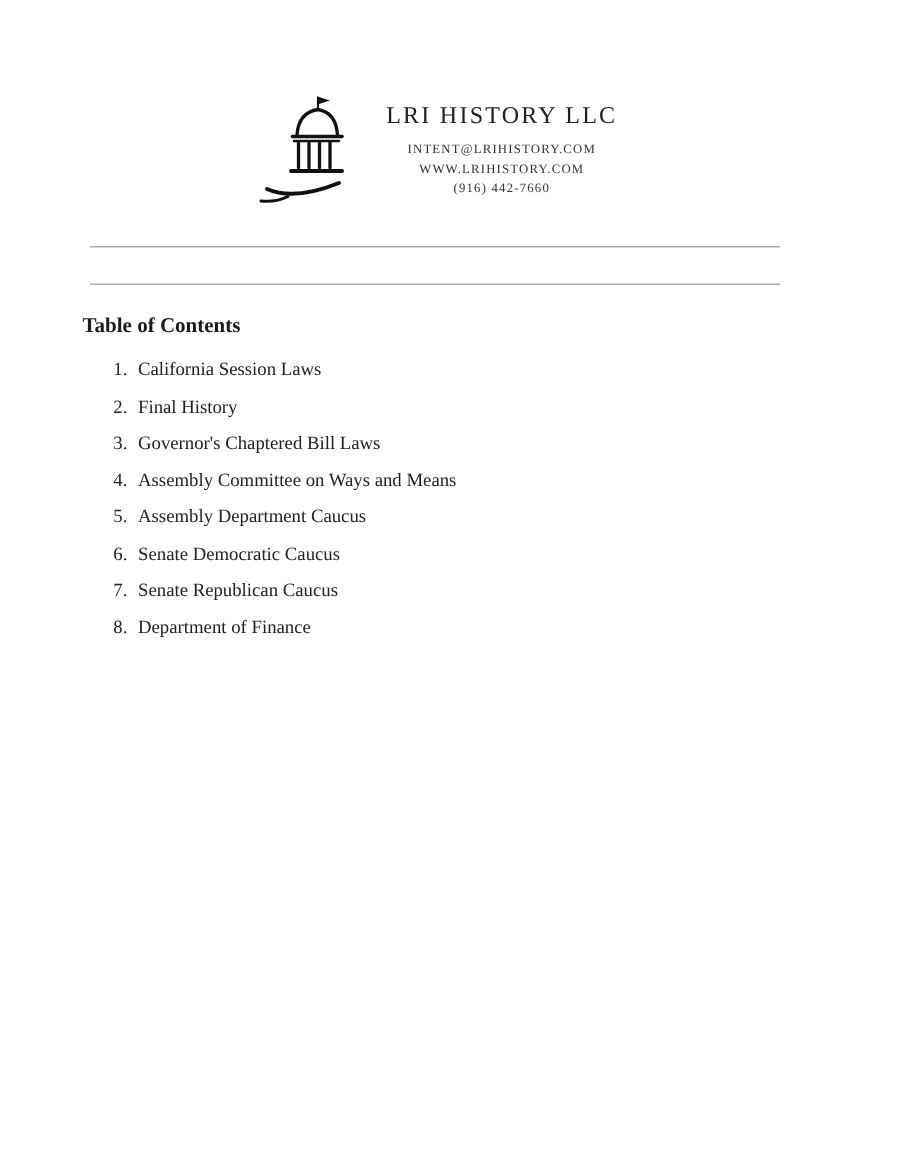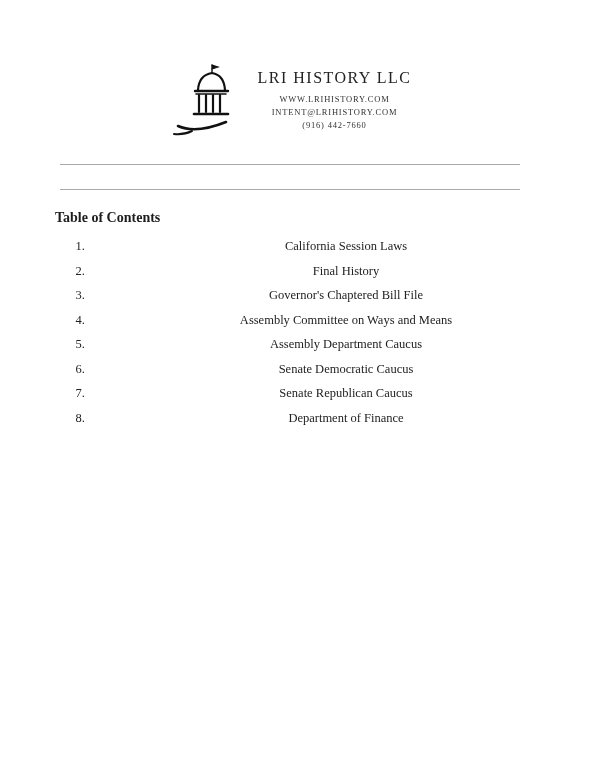--- a/index.html
+++ b/index.html
@@ -79,21 +79,20 @@
   ol.toc-list {
     margin: 14px 0 0 0;
     padding-left: 88px;
     font-size: 12.5px;
     color: #222;
   }
   ol.toc-list li {
     margin-bottom: 11.5px;
     padding-left: 4px;
     line-height: 13px;
-    text-align: center;
   }
 </style>
 </head>
 <body>
 
 <div class="page">
 
   <div class="letterhead">
     <div class="logo-wrap">
       <svg viewBox="0 0 72 76" width="72" height="76" fill="none" stroke="#111111" stroke-linecap="round">
@@ -111,37 +110,37 @@
         <path d="M28 32 L58 32" stroke-width="1.6"></path>
 
         <path d="M26 52 L60 52" stroke-width="2.6"></path>
 
         <path d="M10 64 Q28 72 58 60" stroke-width="2.6"></path>
         <path d="M6 72 Q16 73 24 69" stroke-width="2"></path>
       </svg>
     </div>
     <div class="lh-text">
       <div class="company-name">LRI HISTORY LLC</div>
+      <div class="contact-line">INTENT@LRIHISTORY.COM</div>
       <div class="contact-line">WWW.LRIHISTORY.COM</div>
-      <div class="contact-line">INTENT@LRIHISTORY.COM</div>
       <div class="contact-line">(916) 442-7660</div>
     </div>
   </div>
 
   <hr class="rule rule-1">
 
 
   <hr class="rule rule-2">
 
   <div class="toc-title">Table of Contents</div>
 
   <ol class="toc-list">
       <li>California Session Laws</li>
       <li>Final History</li>
-      <li>Governor's Chaptered Bill File</li>
+      <li>Governor's Chaptered Bill Laws</li>
       <li>Assembly Committee on Ways and Means</li>
       <li>Assembly Department Caucus</li>
       <li>Senate Democratic Caucus</li>
       <li>Senate Republican Caucus</li>
       <li>Department of Finance</li>
     </ol>
 
 </div>
 
 </body></html>

